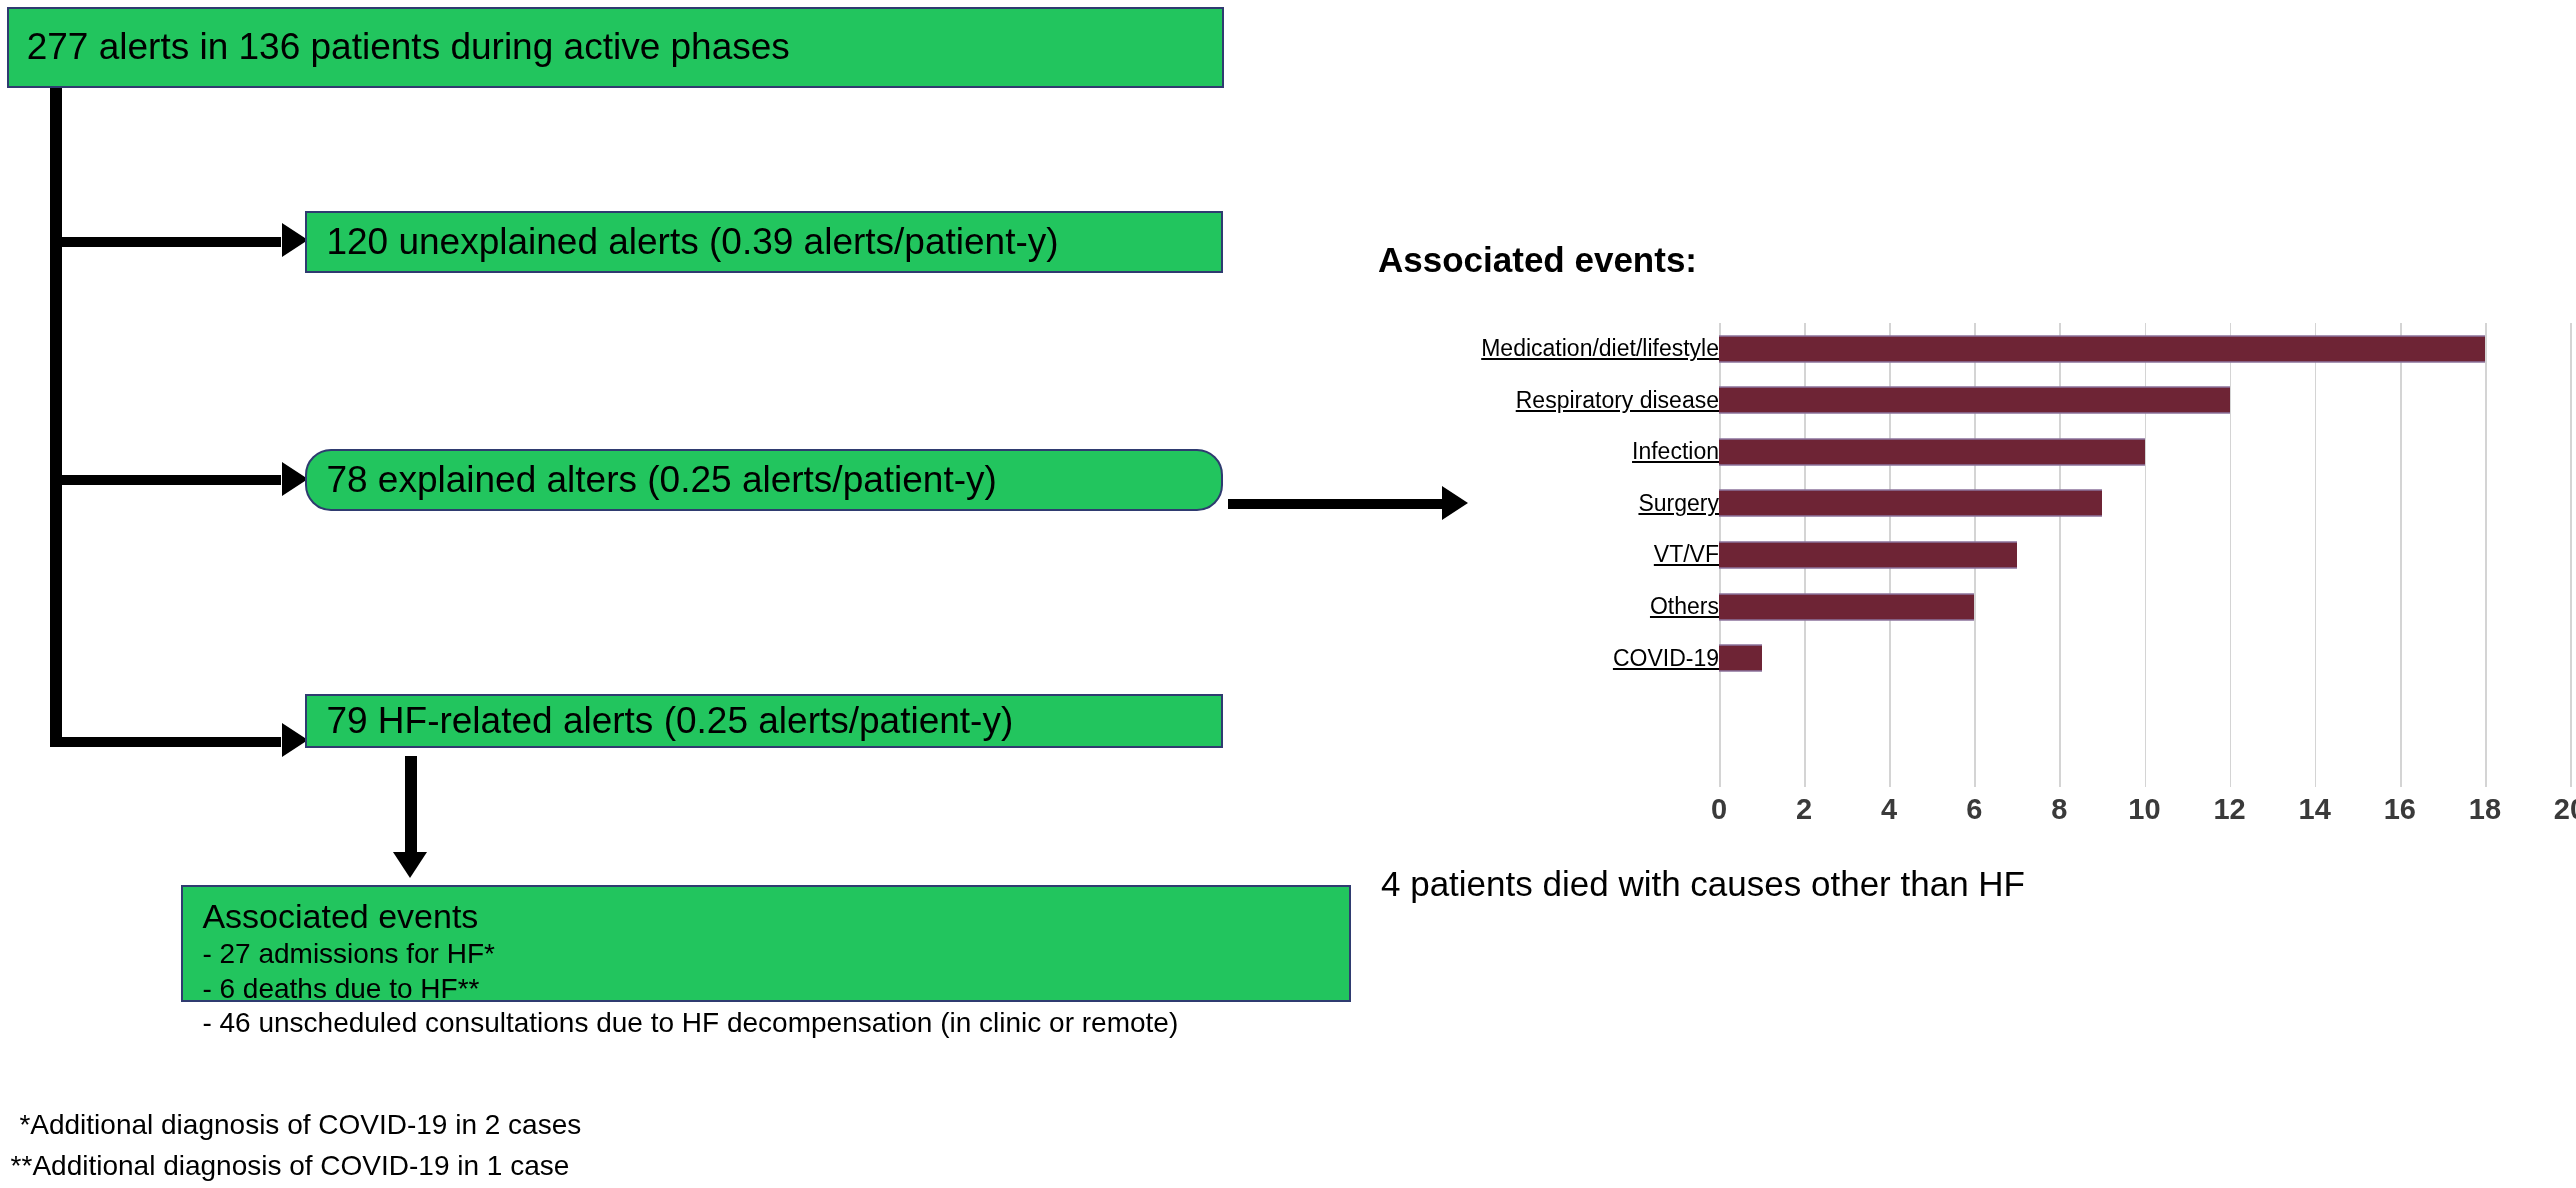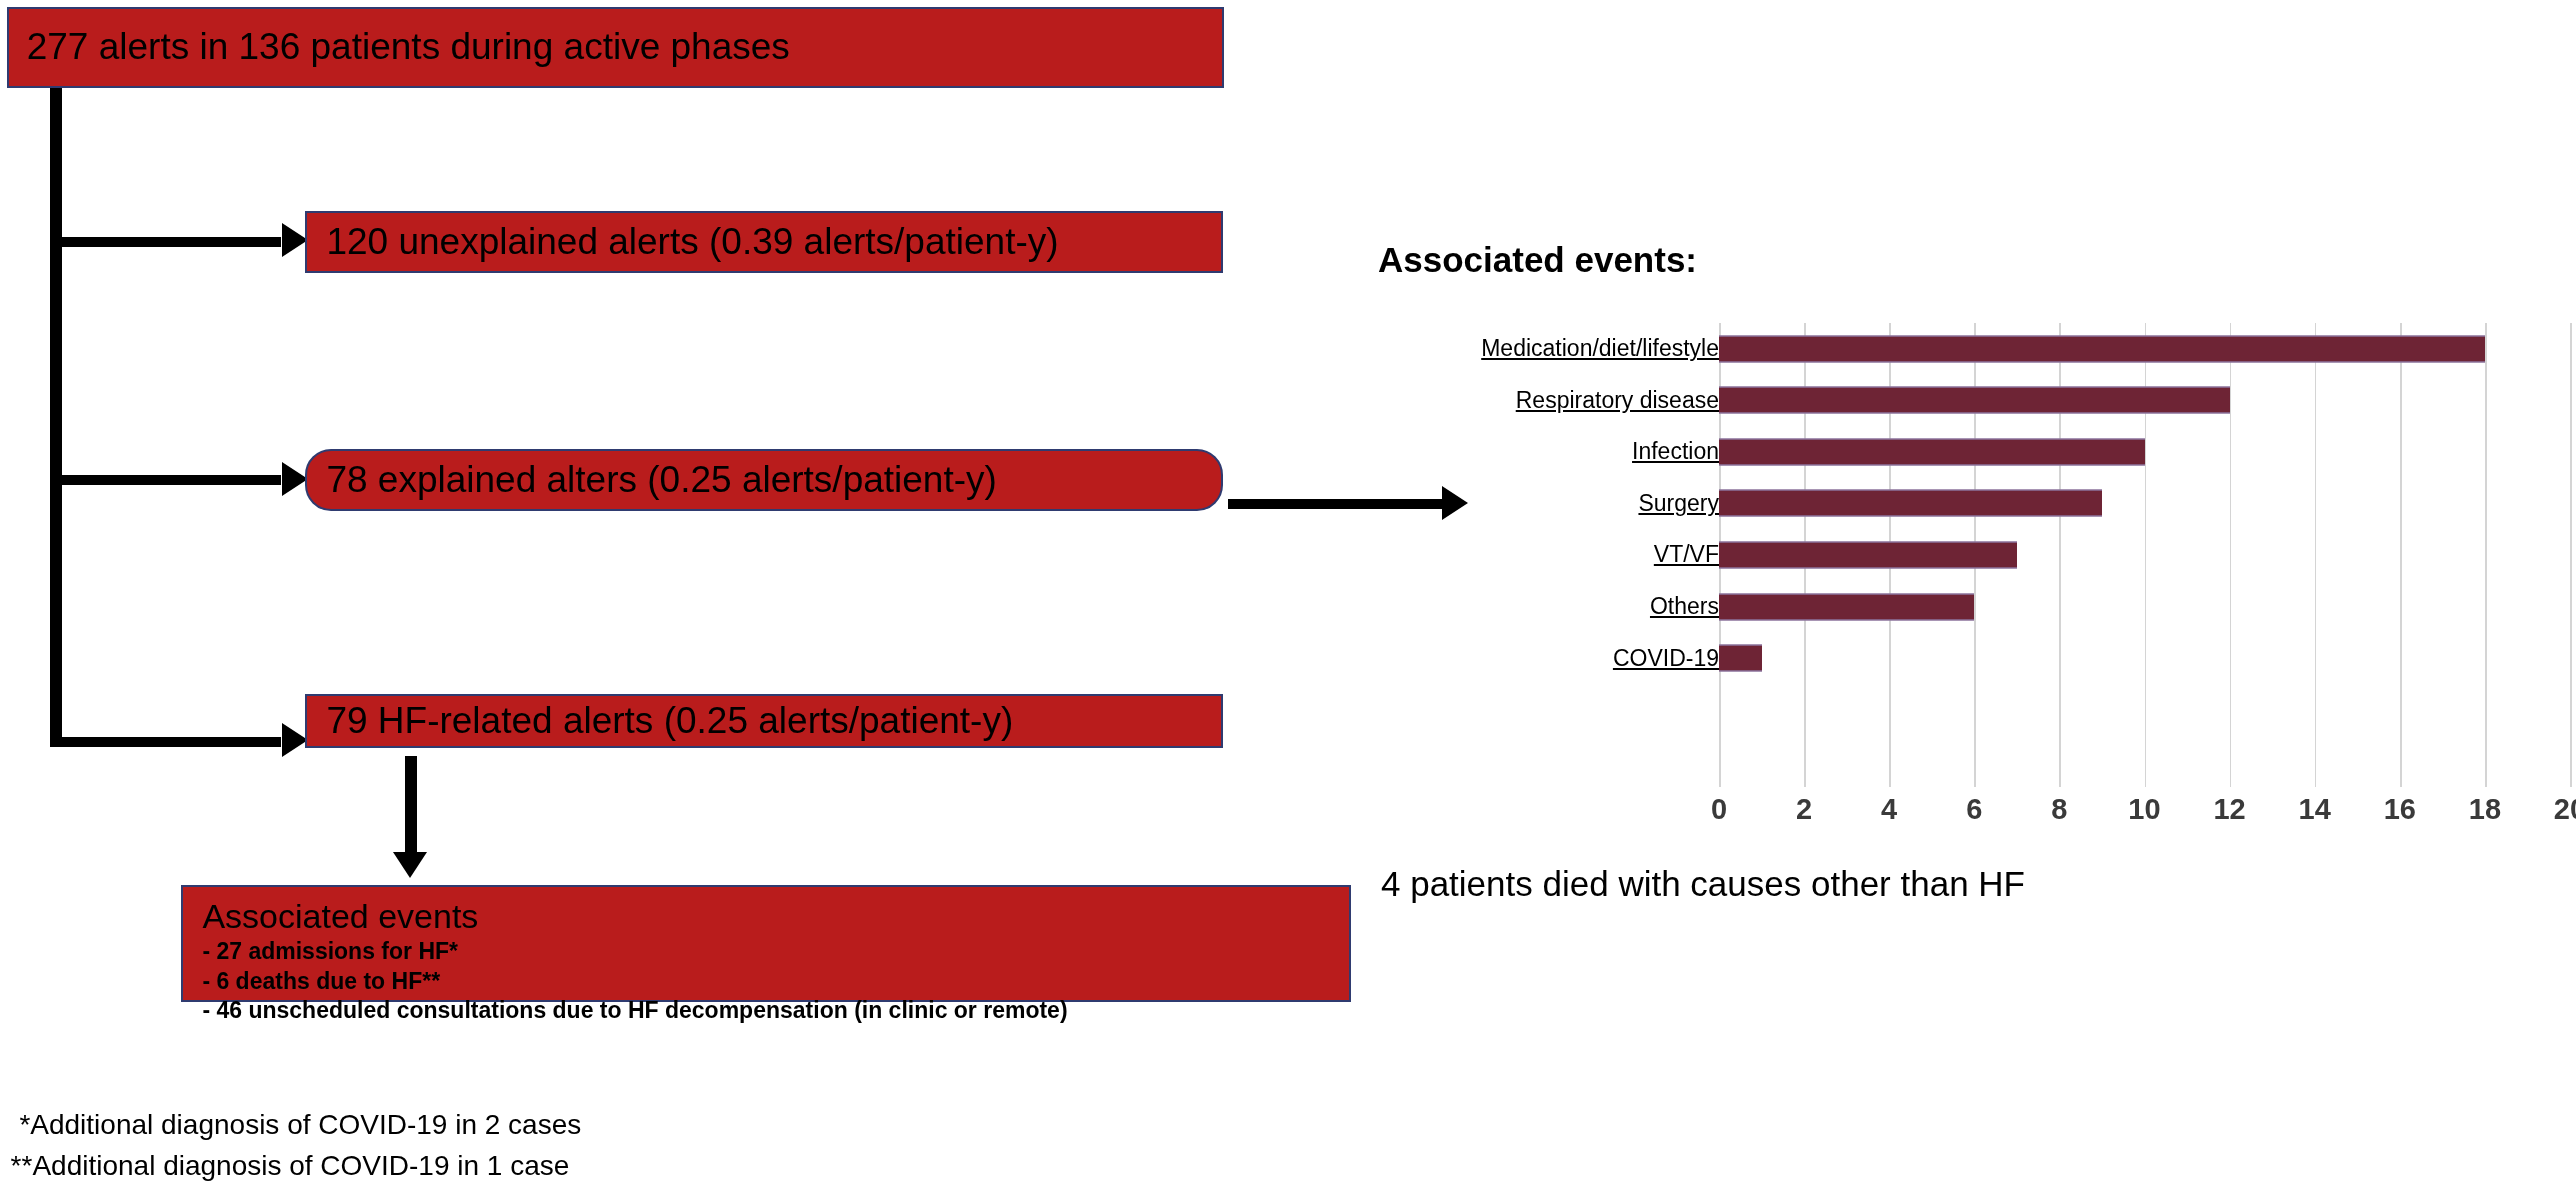--- a/index.html
+++ b/index.html
@@ -17,21 +17,21 @@
     height: 1189px;
     background: #ffffff;
     overflow: hidden;
   }
 
   
   .box {
     position: absolute;
     box-sizing: border-box;
     border: 2.6px solid #2f3b70;
-    background: #b91c1c;
+    background: #22c55e;
     display: flex;
     align-items: center;
   }
   .box-text {
     font-size: 37px;
     line-height: 1.1;
     white-space: nowrap;
     color: #000000;
   }
 
@@ -40,21 +40,21 @@
   #box-expl      { left: 305px; top: 449px;  width: 918px; height: 62px;  padding-left: 19.4px; border-radius: 26px; }
   #box-hf        { left: 305px; top: 694px;  width: 918px; height: 54px;  padding-left: 19.4px; }
 
   #box-assoc {
     left: 181px; top: 885px; width: 1170px; height: 117px;
     align-items: flex-start;
     padding: 12.4px 0 0 19.4px;
     flex-direction: column;
   }
   #box-assoc .line-title { font-size: 34px; line-height: 1.0; margin-bottom: 7px; }
-  #box-assoc .line       { font-size: 23px; line-height: 1.0; margin-bottom: 6.2px; white-space: nowrap; font-weight: bold; }
+  #box-assoc .line       { font-size: 28px; line-height: 1.0; margin-bottom: 6.2px; white-space: nowrap; }
 
   
   .vline {
     position: absolute;
     background: #000000;
   }
   .hline {
     position: absolute;
     background: #000000;
   }

